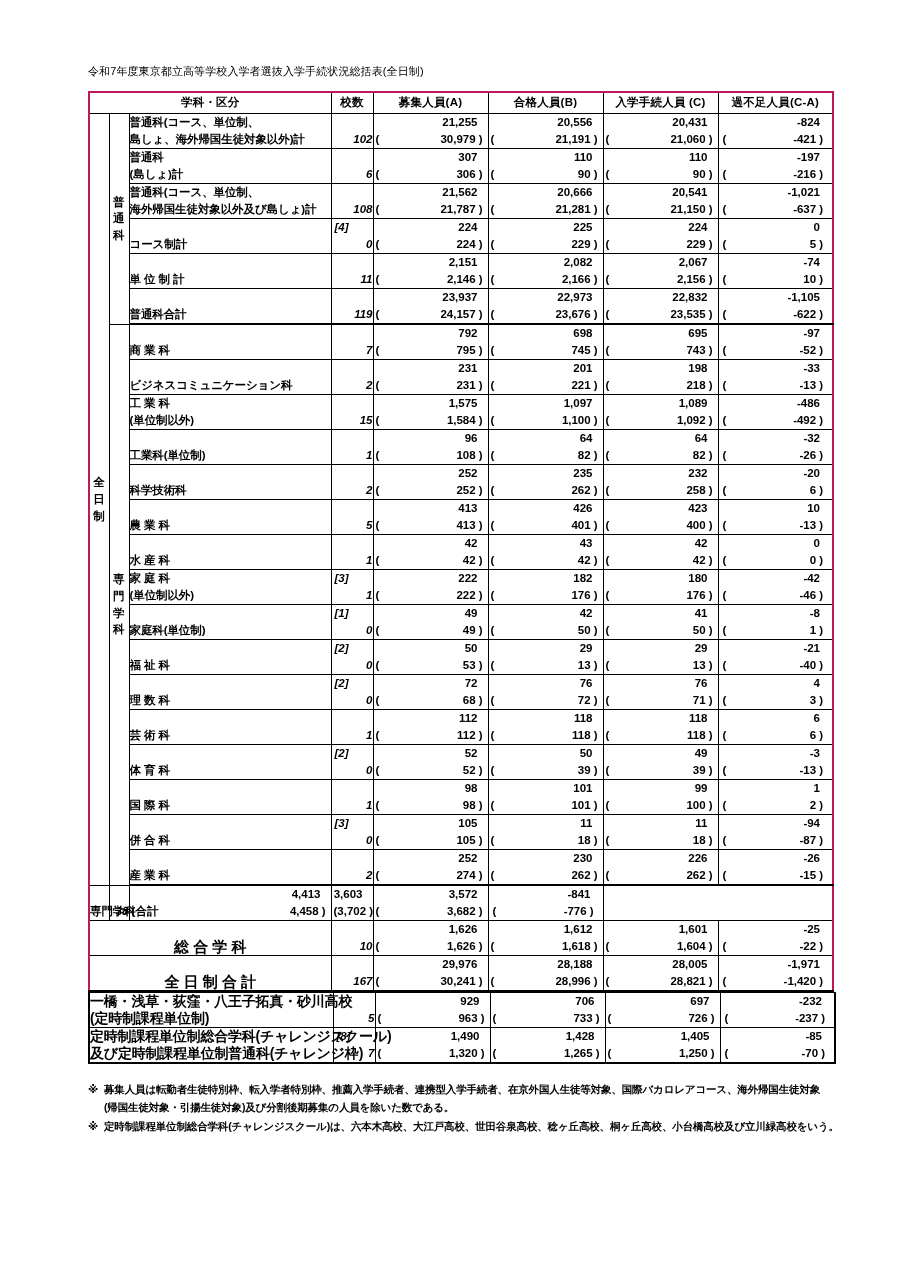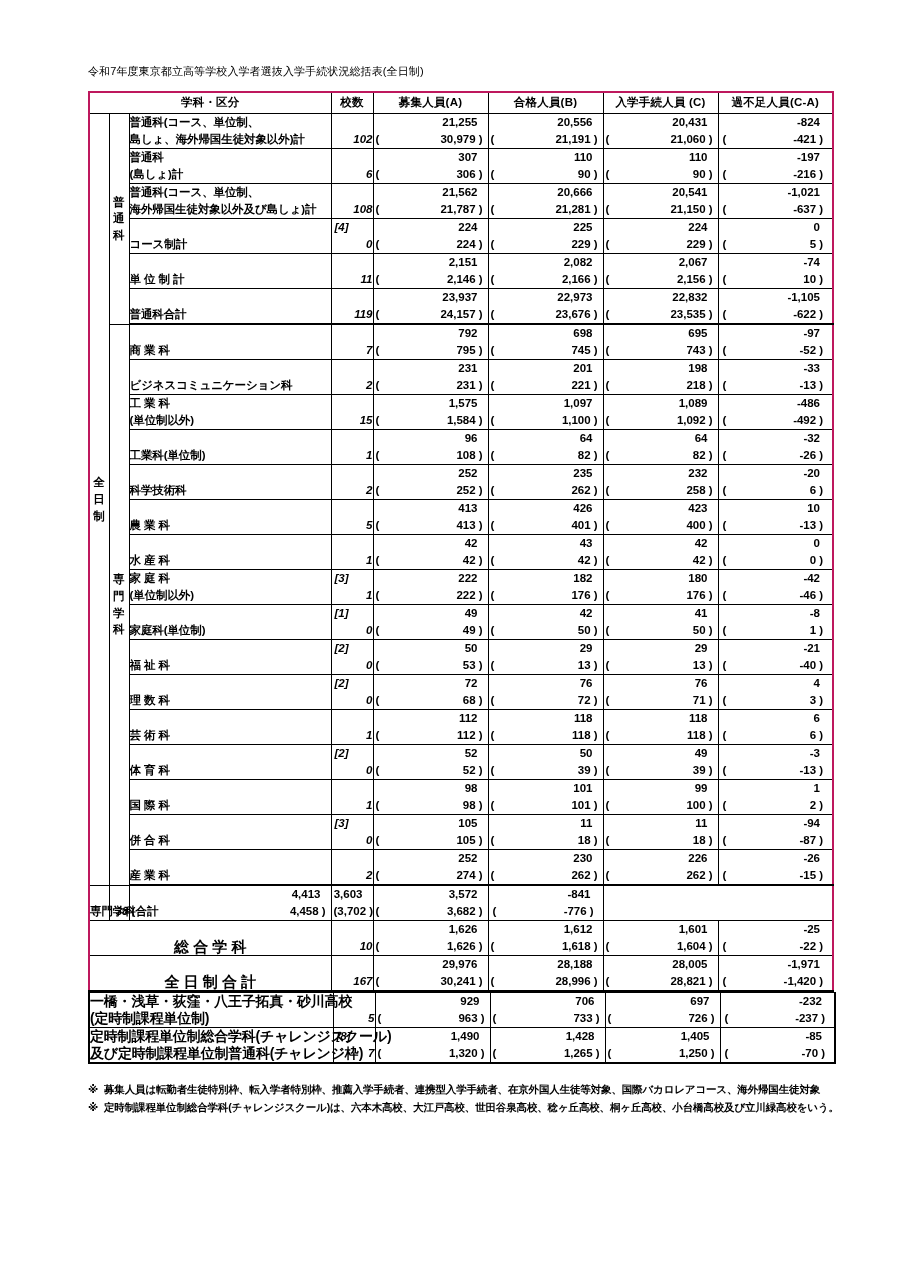--- a/index.html
+++ b/index.html
@@ -1401,16 +1401,17 @@
               <span class="pv">-70</span>
               <span class="pr">)</span>
             </span>
           </td>
         </tr>
       </tbody>
   </table>
 
   <div class="notes" id="notes-block">
       <div class="note"><span class="mark">※</span><span>募集人員は転勤者生徒特別枠、転入学者特別枠、推薦入学手続者、連携型入学手続者、在京外国人生徒等対象、国際バカロレアコース、海外帰国生徒対象</span></div>
+      <div class="note ind"><span>(帰国生徒対象・引揚生徒対象)及び分割後期募集の人員を除いた数である。</span></div>
       <div class="note"><span class="mark">※</span><span>定時制課程単位制総合学科(チャレンジスクール)は、六本木高校、大江戸高校、世田谷泉高校、稔ヶ丘高校、桐ヶ丘高校、小台橋高校及び立川緑高校をいう。</span></div>
     </div>
 
 </div>
 
 </body></html>

